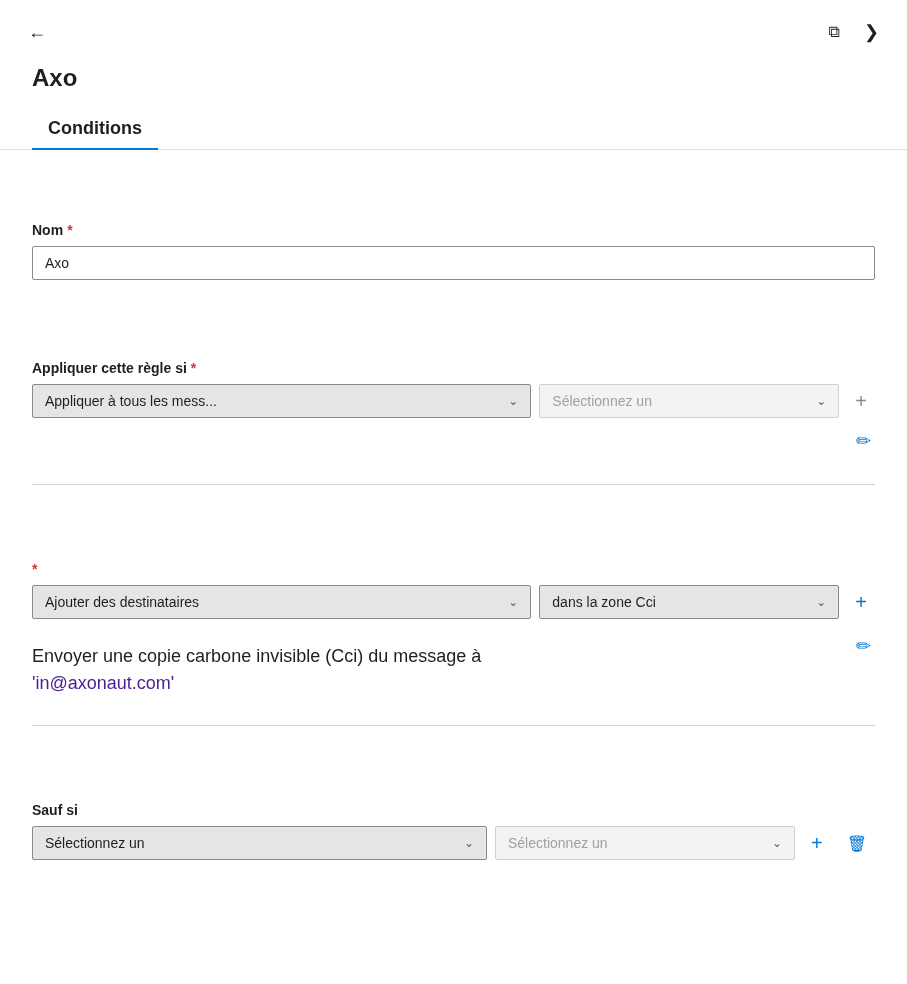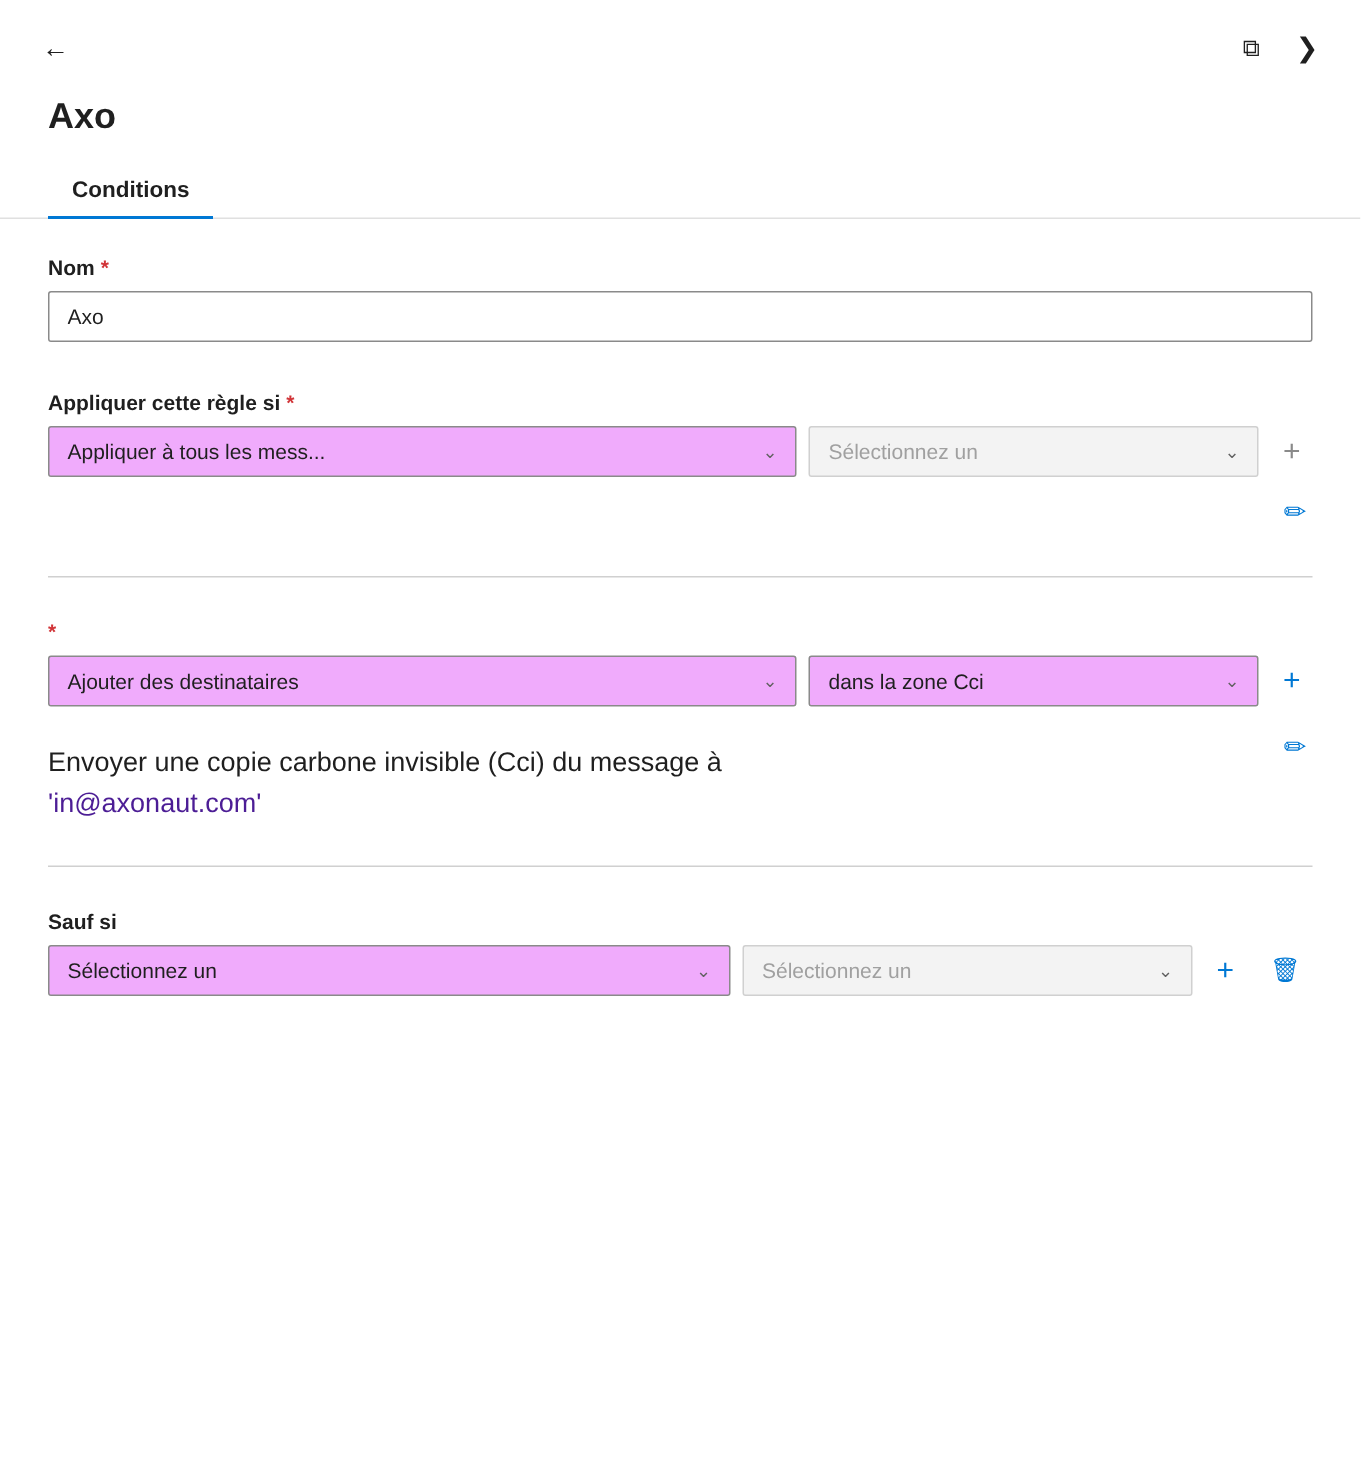--- a/index.html
+++ b/index.html
@@ -50,21 +50,21 @@
     }
     .tabs-container {
       display: flex;
       padding: 0 32px;
       border-bottom: 1px solid #e0e0e0;
       gap: 0;
     }
     .tab {
       padding: 10px 16px;
       cursor: pointer;
-      font-size: 15px;
+      font-size: 18px;
       color: #616161;
       position: relative;
       border: none;
       background: none;
       font-family: inherit;
     }
     .tab.active {
       color: #1f1f1f;
       font-weight: 600;
     }
@@ -80,20 +80,21 @@
     .form-section {
       padding: 24px 32px;
     }
     .field-label {
       font-size: 14px;
       font-weight: 600;
       margin-bottom: 8px;
       display: flex;
       align-items: flex-start;
       gap: 4px;
+      margin-top: 48px;
     }
     .required-star {
       color: #d13438;
       font-size: 14px;
     }
     .text-input {
       width: 100%;
       border: 1px solid #8a8a8a;
       border-radius: 2px;
       padding: 8px 12px;
@@ -108,21 +109,21 @@
       gap: 8px;
       margin-top: 8px;
     }
     .select-btn {
       display: flex;
       align-items: center;
       justify-content: space-between;
       border: 1px solid #8a8a8a;
       border-radius: 2px;
       padding: 8px 12px;
-      background: #f0abfc;
+      background: #e5e5e5;
       cursor: pointer;
       font-size: 14px;
       font-family: inherit;
       color: #1f1f1f;
       min-width: 0;
     }
     .select-btn.disabled {
       background: #f3f3f3;
       color: #a0a0a0;
       border-color: #d0d0d0;

